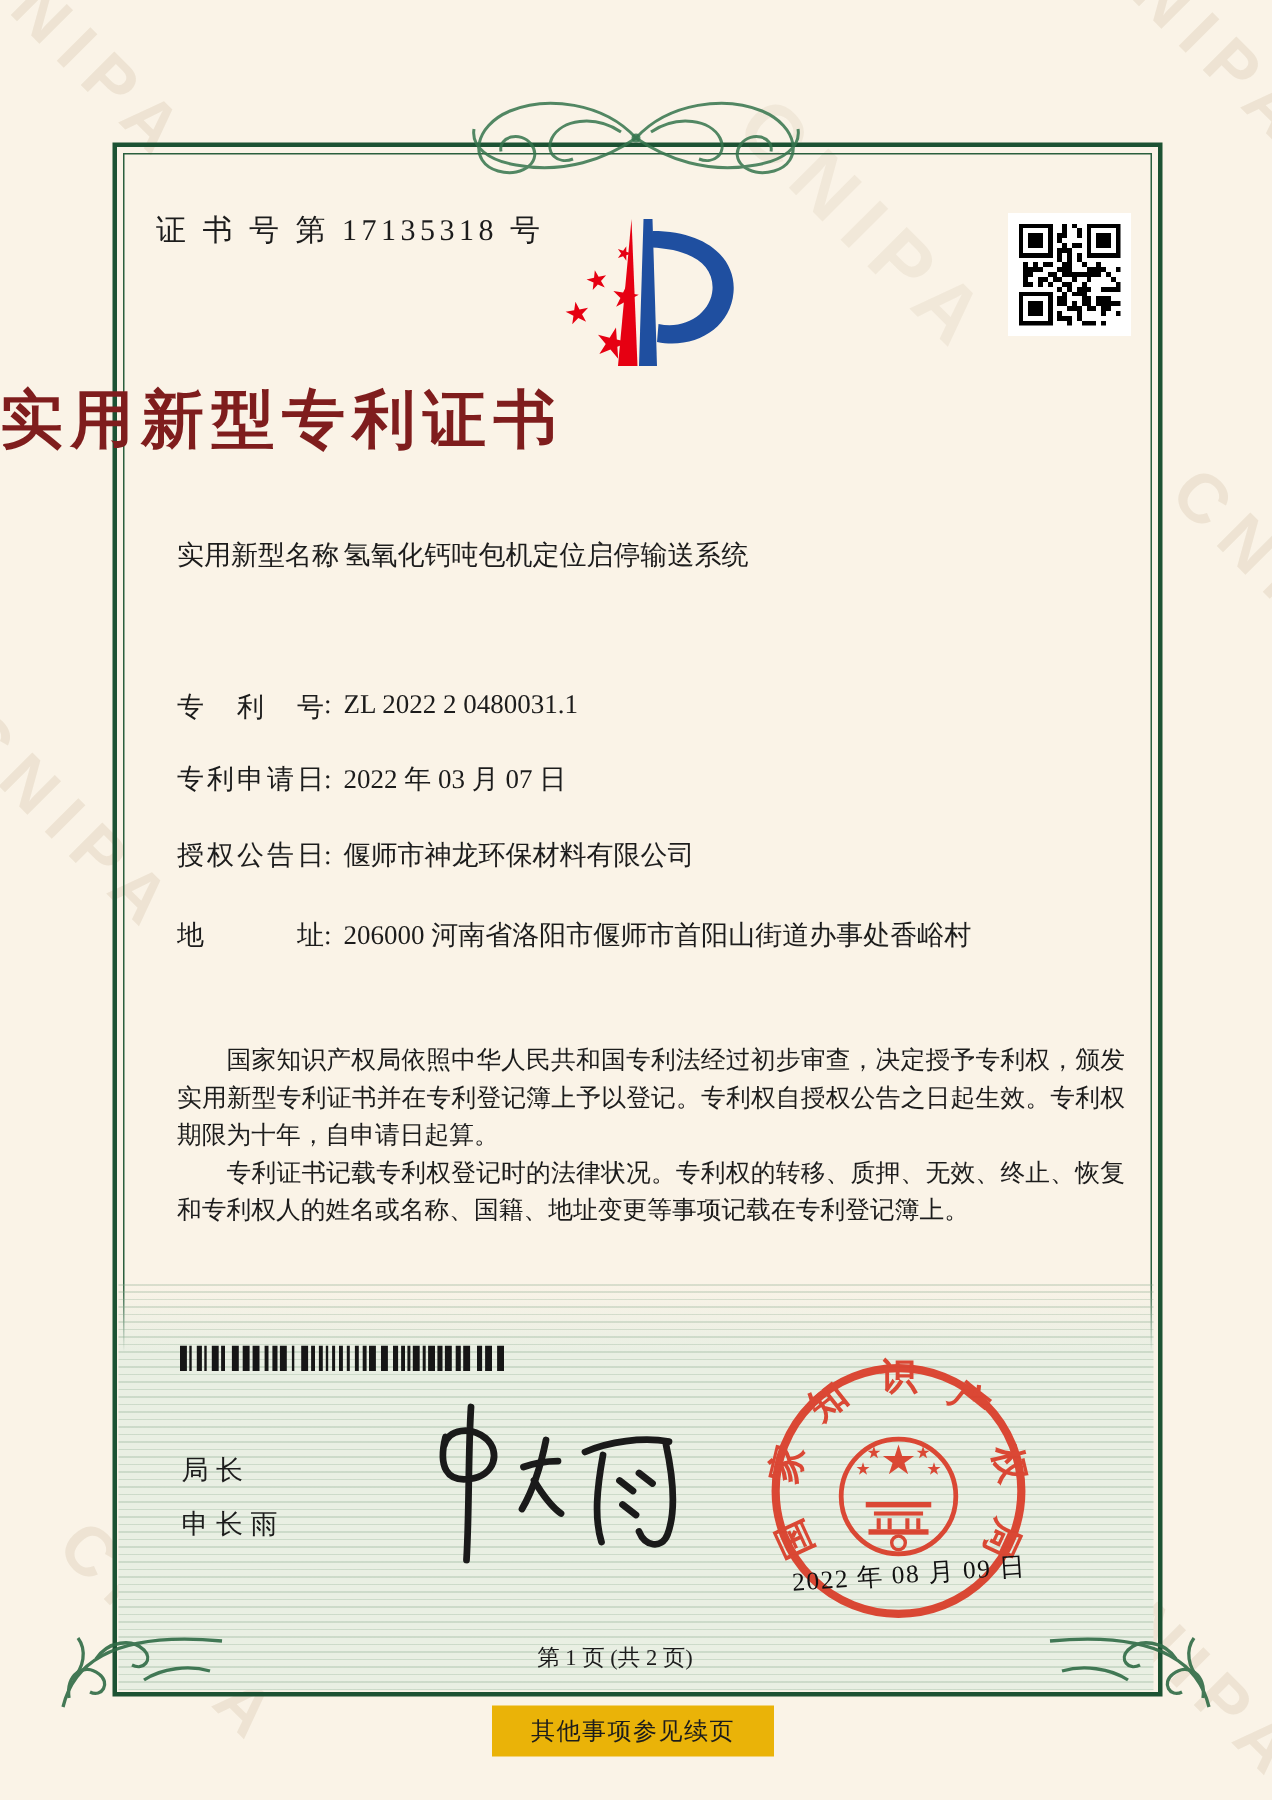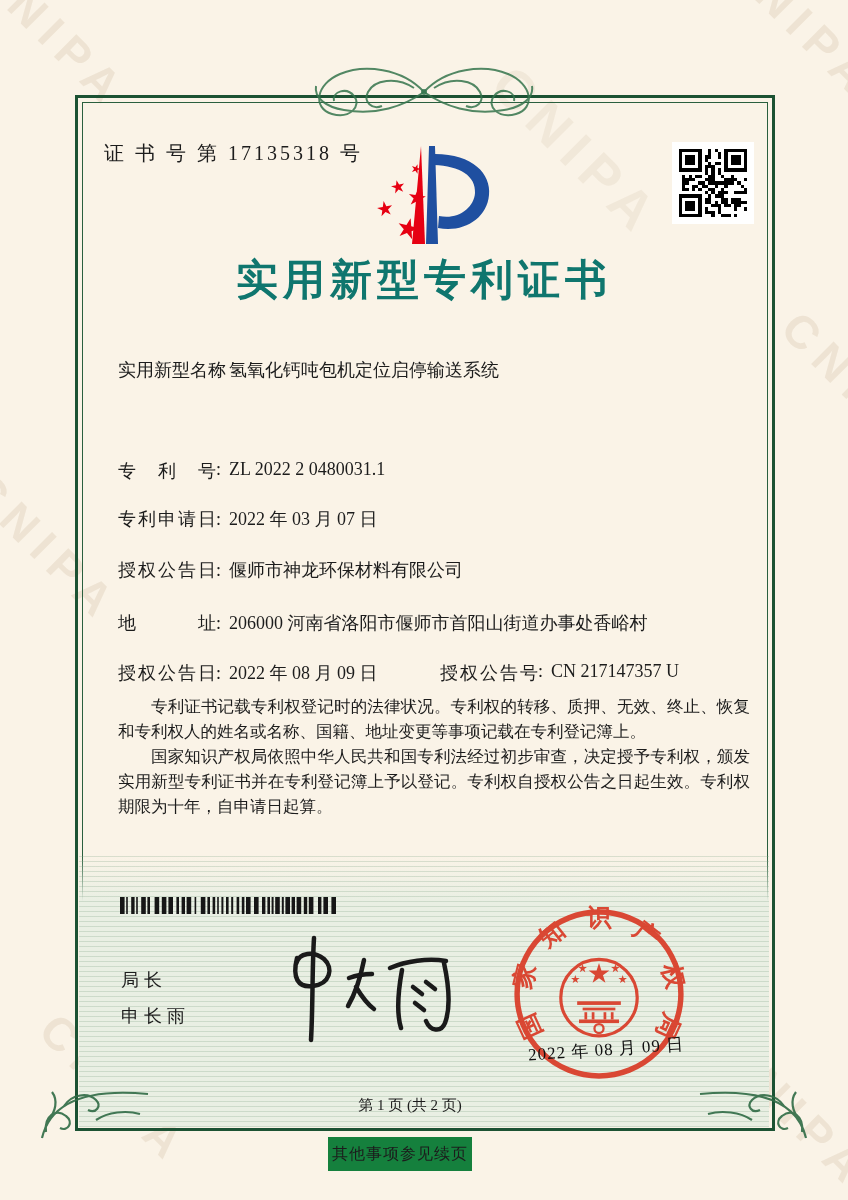--- a/index.html
+++ b/index.html
@@ -25,22 +25,22 @@
     background:
       repeating-linear-gradient(180deg, rgba(130,165,135,0.28) 0 1px, rgba(130,165,135,0) 1px 5px),
       linear-gradient(180deg, rgba(233,239,227,0) 0, #e9efe3 45px, #e9efe3 100%);
   }
   .cert-no{position:absolute; left:104px; top:140px; font-size:20px; letter-spacing:3px;}
   .logo{position:absolute; left:355px; top:140px; width:150px; height:118px;}
   .qr-box{position:absolute; left:672px; top:142px; width:82px; height:82px; background:#fff;
     display:flex; align-items:center; justify-content:center;}
   .qr-box svg{width:68px; height:68px;}
   .title{
-    position:absolute; left:0; top:252px; width:100%; text-align:center;
-    font-size:42px; font-weight:bold; letter-spacing:5px; color:#0f766e;
+    position:absolute; left:0; top:252px; width:100%; 
+    font-size:42px; font-weight:bold; letter-spacing:5px; color:#7f1d1d;
   }
   .frow{position:absolute; left:118px; font-size:18px; white-space:nowrap;}
   .flabel{display:inline-block; width:98px; text-align:justify; text-align-last:justify;
     text-justify:inter-character; vertical-align:top;}
   .fcolon{display:inline-block;}
   .fvalue{margin-left:8px;}
   .grant-no{position:absolute; left:322px; top:0;}
   .body-text{
     position:absolute; left:118px; top:694px; width:632px;
     font-size:16.5px; line-height:25px; text-align:justify;
@@ -50,21 +50,21 @@
   .signer-title{position:absolute; left:121px; top:968px; font-size:18px; letter-spacing:5px;}
   .signer-name{position:absolute; left:121px; top:1004px; font-size:18px; letter-spacing:5px;}
   .signature{position:absolute; left:252px; top:932px; width:232px; height:112px;}
   .seal{position:absolute; left:508px; top:903px; width:182px; height:182px;}
   .seal-date{
     position:absolute; left:528px; top:1038px; font-size:17px; letter-spacing:1px;
     color:#111; transform:rotate(-4deg); white-space:nowrap;
   }
   .footer-page{position:absolute; left:0; top:1096px; width:820px; text-align:center; font-size:15px;}
   .note-box{
-    position:absolute; left:328px; top:1137px; width:144px; height:34px; background:#15803d;
+    position:absolute; left:328px; top:1137px; width:188px; height:34px; background:#eab308;
     display:flex; align-items:center; justify-content:center; font-size:16px; letter-spacing:1px;
   }
   .orn-top{position:absolute; left:264px; top:58px; width:320px; height:72px;}
   .orn-corner{position:absolute; width:115px; height:62px;}
   .orn-bl{left:36px; top:1080px;}
   .orn-br{left:697px; top:1080px; transform:scaleX(-1);}
   svg{display:block;}
 </style>
 </head>
 <body>
@@ -278,28 +278,24 @@
   </div>
   <div class="frow" style="top:507px">
     <span class="flabel">专利申请日</span><span class="fcolon">:</span><span class="fvalue">2022 年 03 月 07 日</span>
   </div>
   <div class="frow" style="top:558px">
     <span class="flabel">授权公告日</span><span class="fcolon">:</span><span class="fvalue">偃师市神龙环保材料有限公司</span>
   </div>
   <div class="frow" style="top:611px">
     <span class="flabel">地址</span><span class="fcolon">:</span><span class="fvalue">206000 河南省洛阳市偃师市首阳山街道办事处香峪村</span>
   </div>
-  <div class="frow" style="top:661px">
-    <span><span class="flabel">授权公告日</span><span class="fcolon">:</span><span class="fvalue">2022 年 08 月 09 日</span></span>
-    <span class="grant-no"><span class="flabel">授权公告号</span><span class="fcolon">:</span><span class="fvalue">CN 217147357 U</span></span>
-  </div>
 
   <div class="body-text">
+    <p>国家知识产权局依照中华人民共和国专利法经过初步审查，决定授予专利权，颁发实用新型专利证书并在专利登记簿上予以登记。专利权自授权公告之日起生效。专利权期限为十年，自申请日起算。</p>
     <p>专利证书记载专利权登记时的法律状况。专利权的转移、质押、无效、终止、恢复和专利权人的姓名或名称、国籍、地址变更等事项记载在专利登记簿上。</p>
-    <p>国家知识产权局依照中华人民共和国专利法经过初步审查，决定授予专利权，颁发实用新型专利证书并在专利登记簿上予以登记。专利权自授权公告之日起生效。专利权期限为十年，自申请日起算。</p>
   </div>
 
   <svg class="barcode" id="barcode-svg" viewBox="0 0 218 17" preserveAspectRatio="none">
       <rect x="0" y="0" width="4.6" height="17" fill="#161616"></rect>
       <rect x="6.199999999999999" y="0" width="1.6" height="17" fill="#161616"></rect>
       <rect x="11.2" y="0" width="3.4" height="17" fill="#161616"></rect>
       <rect x="16.2" y="0" width="1.6" height="17" fill="#161616"></rect>
       <rect x="21.2" y="0" width="4.6" height="17" fill="#161616"></rect>
       <rect x="27.4" y="0" width="2.6" height="17" fill="#161616"></rect>
       <rect x="34.6" y="0" width="4.6" height="17" fill="#161616"></rect>

